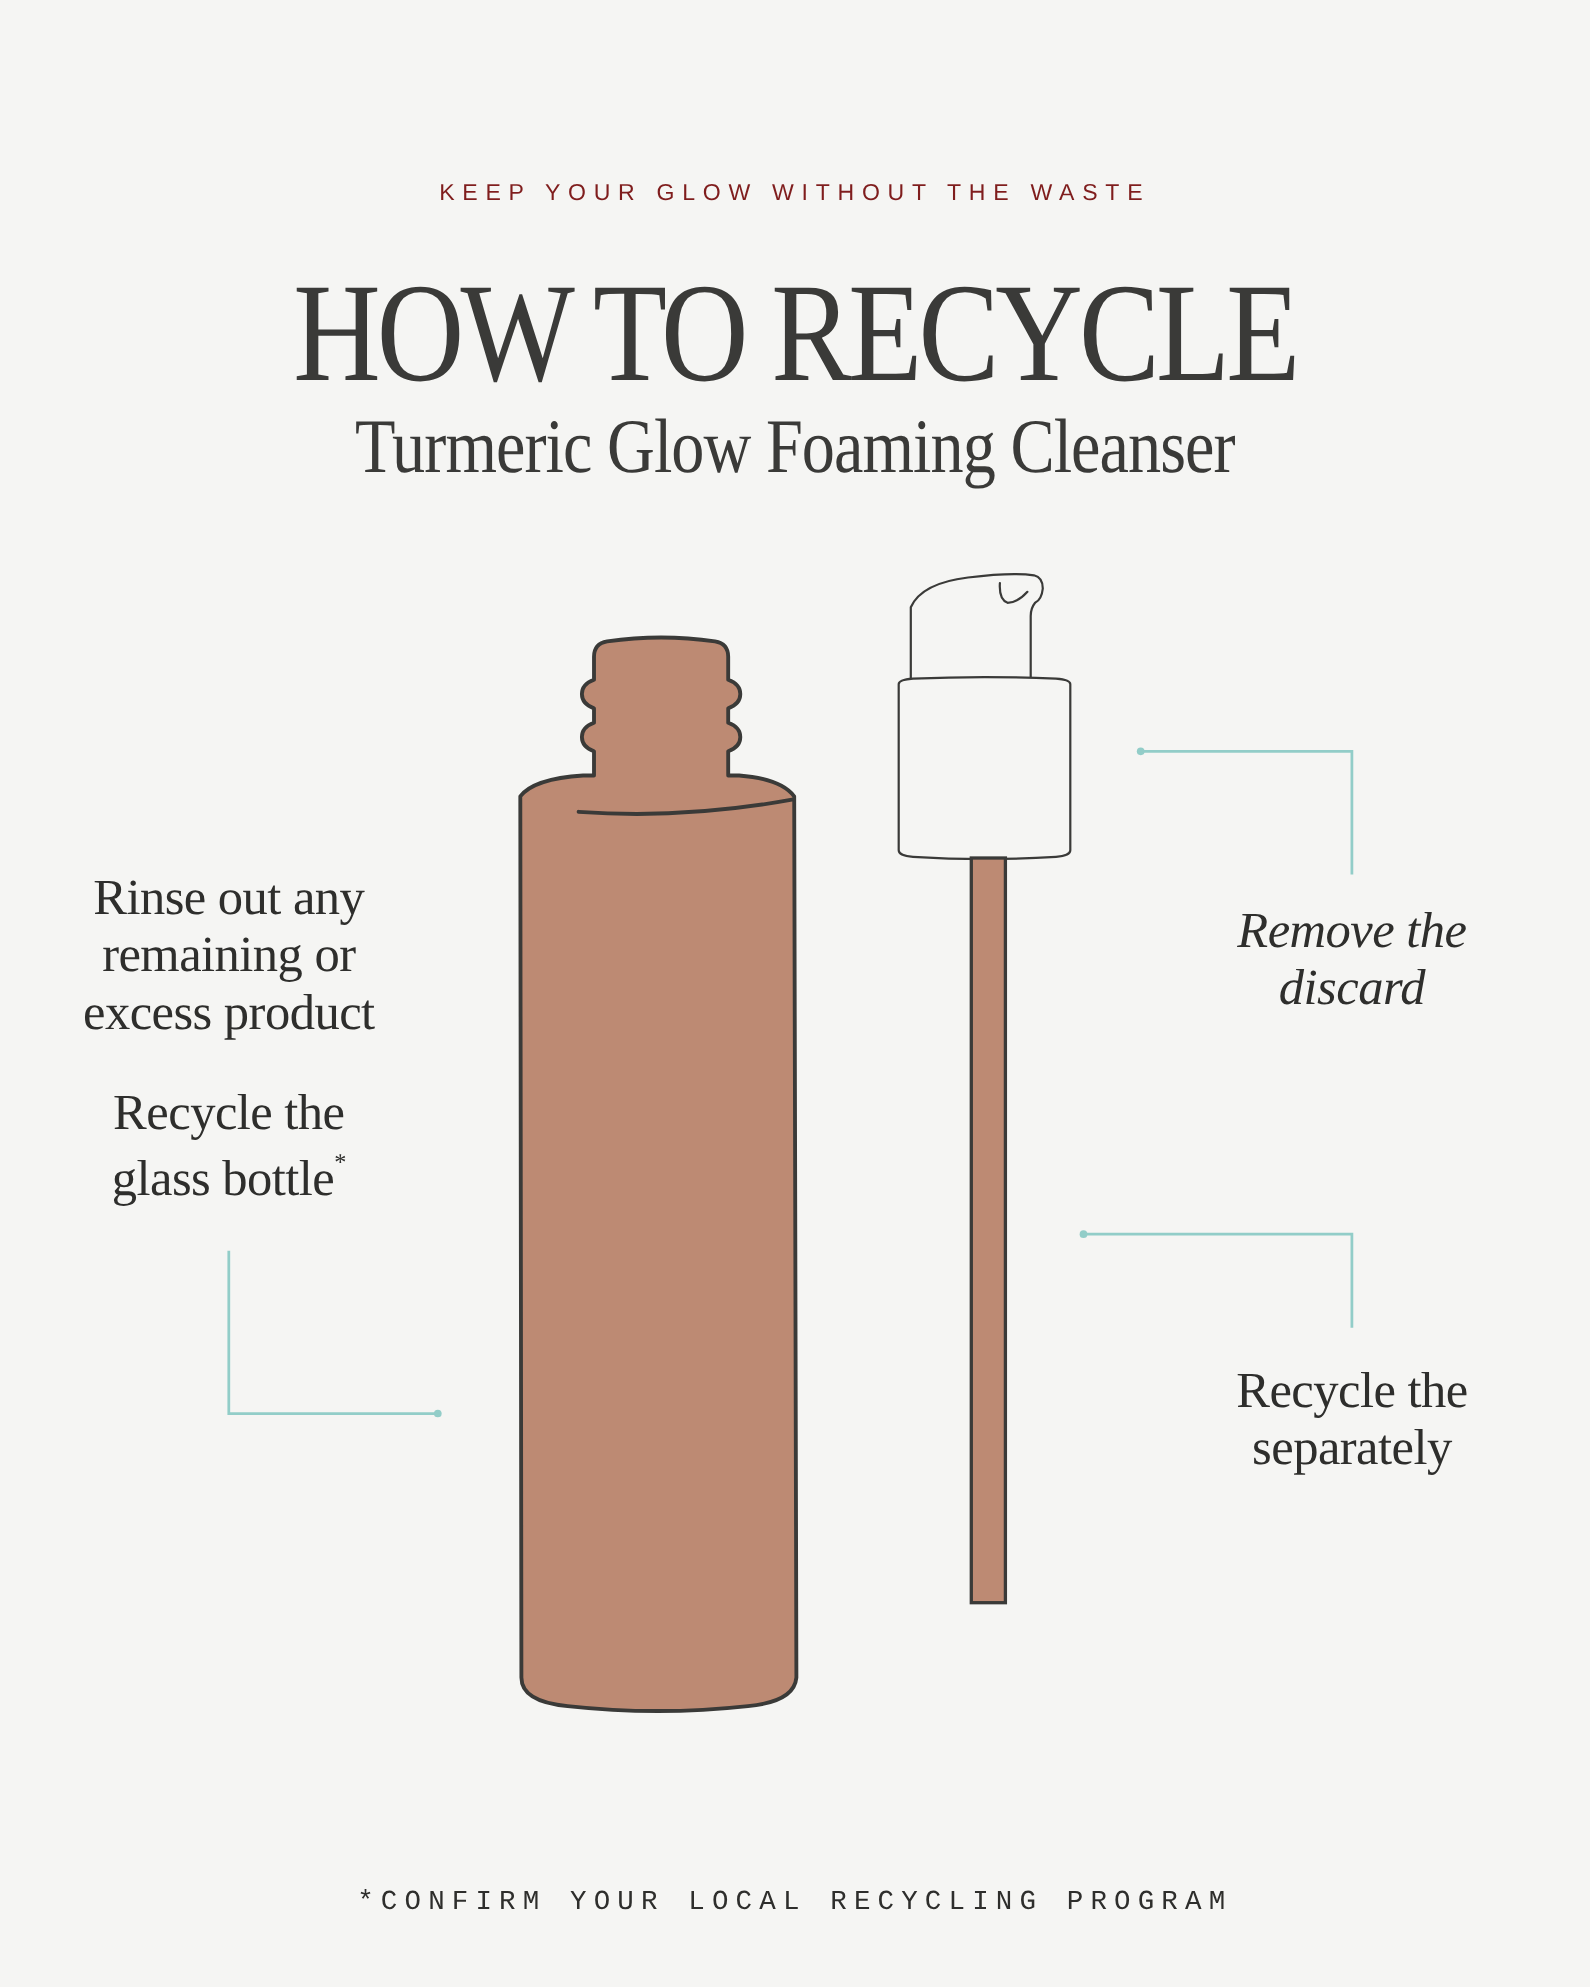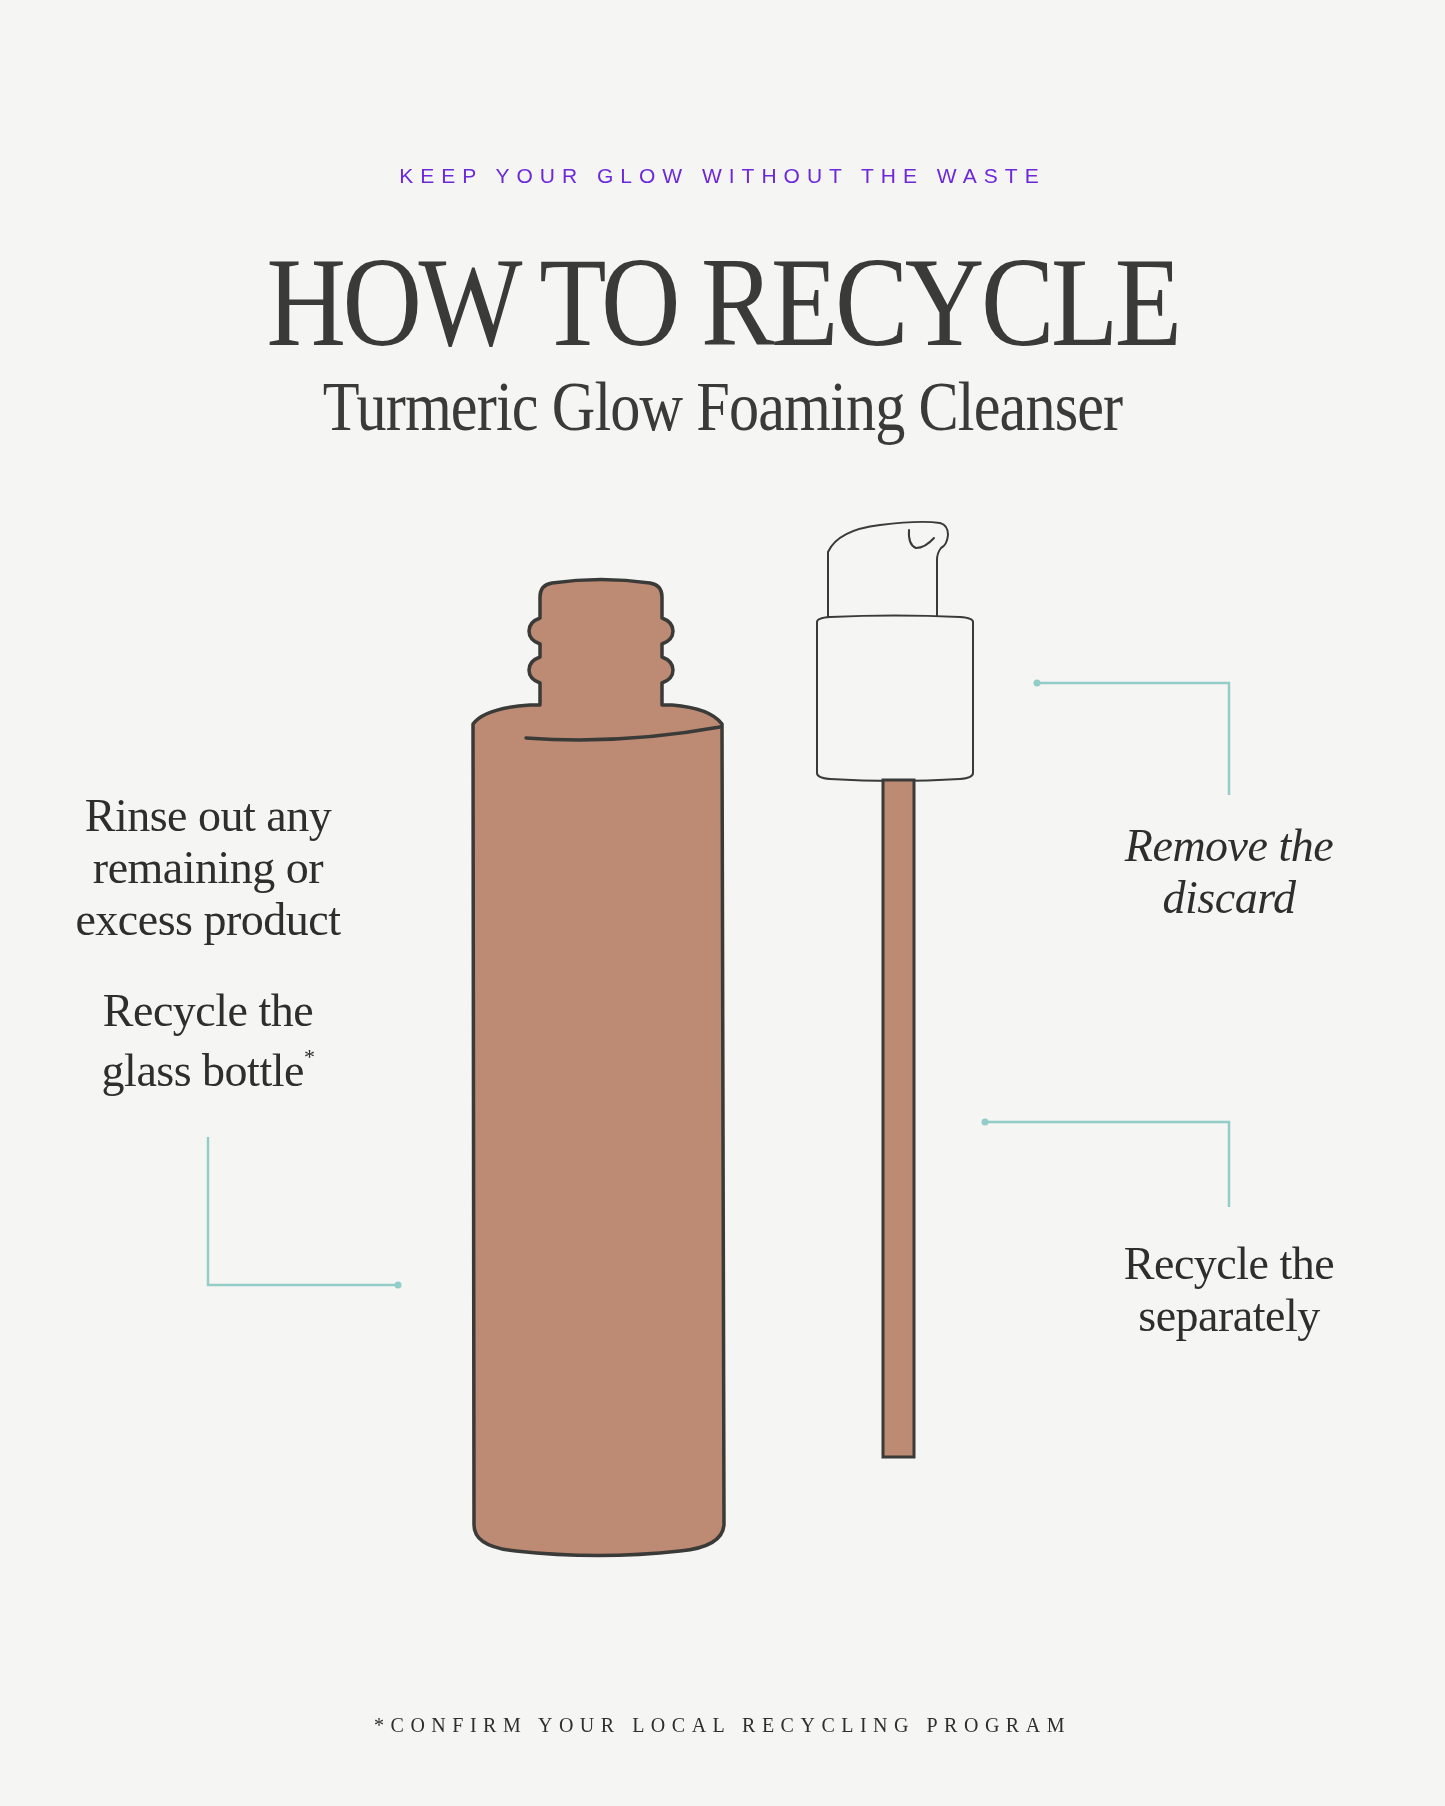--- a/index.html
+++ b/index.html
@@ -7,21 +7,21 @@
     width: 1445px; height: 1806px;
     background: #f5f5f3;
     position: relative; overflow: hidden;
     color: #2e2e2c;
     font-family: "Liberation Serif", "DejaVu Serif", serif;
   }
   .abs { position: absolute; }
   .eyebrow {
     left: 0; width: 1445px; top: 164px; text-align: center;
     font-family: "Liberation Sans", "DejaVu Sans", sans-serif;
-    font-size: 21px; letter-spacing: 7px; color: #6d28d9;
+    font-size: 21px; letter-spacing: 7px; color: #7f1d1d;
   }
   .title {
     left: 0; width: 1445px; top: 232px; text-align: center;
     font-size: 128px; line-height: 140px; letter-spacing: -4px;
     transform: scaleX(0.86); transform-origin: center;
     font-weight: normal; color: #3a3a38;
   }
   .subtitle {
     left: 0; width: 1445px; top: 367px; text-align: center;
     font-size: 70px; line-height: 80px; letter-spacing: -1px;
@@ -29,22 +29,22 @@
     color: #3a3a38;
   }
   .callout-text {
     font-size: 46px; line-height: 52px; text-align: center;
     color: #2e2e2c; letter-spacing: -0.5px;
   }
   .callout-text div { white-space: nowrap; }
   .sup { font-size: 22px; vertical-align: super; position: relative; top: -6px; }
   .footer {
     left: 0; width: 1445px; top: 1714px; text-align: center;
-    font-family: Liberation Serif, serif;
-    font-size: 20px; letter-spacing: 6.5px; color: #2e2e2c;
+    font-family: Liberation Mono, monospace;
+    font-size: 25px; letter-spacing: 6.5px; color: #2e2e2c;
   }
   svg.art { position: absolute; left: 0; top: 0; }
 </style>
 </head>
 <body>
 
 <div class="abs eyebrow">KEEP YOUR GLOW WITHOUT THE WASTE</div>
 <div class="abs title">HOW TO RECYCLE</div>
 <div class="abs subtitle">Turmeric Glow Foaming Cleanser</div>
 

